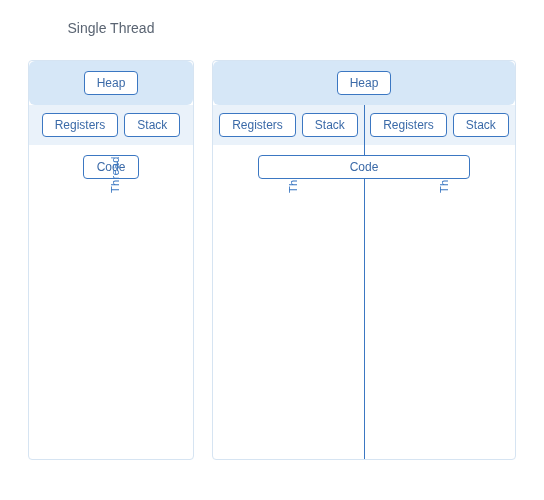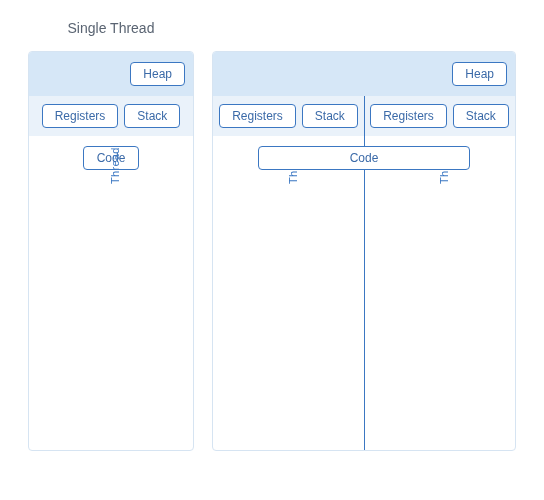--- a/index.html
+++ b/index.html
@@ -6,21 +6,21 @@
   body {
     font-family: -apple-system, BlinkMacSystemFont, "Segoe UI", Helvetica, Arial, sans-serif;
     background: #fff;
     width: 544px;
     height: 500px;
     padding: 20px 28px;
     color: #4a5568;
   }
   .titles {
     display: flex;
-    margin-bottom: 15px;
+    margin-bottom: 24px;
     gap: 16px;
   }
   .title {
     font-size: 14px;
     color: #5a6472;
     text-align: center;
   }
   .title-single { width: 166px; }
   .title-multi  { flex: 1; text-align:center; padding-left:20px;}
   .row {
@@ -32,23 +32,24 @@
     border-radius: 4px;
     background: #fff;
     overflow: hidden;
     display:flex;
     flex-direction:column;
   }
   .panel-single { width: 166px; height: 400px; }
   .panel-multi  { flex: 1; height: 400px; }
   .heap-band {
     background: #d6e7f7;
-    padding: 10px 8px;
+    padding: 10px 0;
     display:flex;
-    justify-content:flex-end;
+    justify-content:center;
+    border-radius:6px;
   }
   .reg-band {
     background: #eaf2fa;
     padding: 8px 0;
     display:flex;
     justify-content:center;
     position:relative;
     align-items:center;
   }
   .reg-band.multi { justify-content: space-around; }

